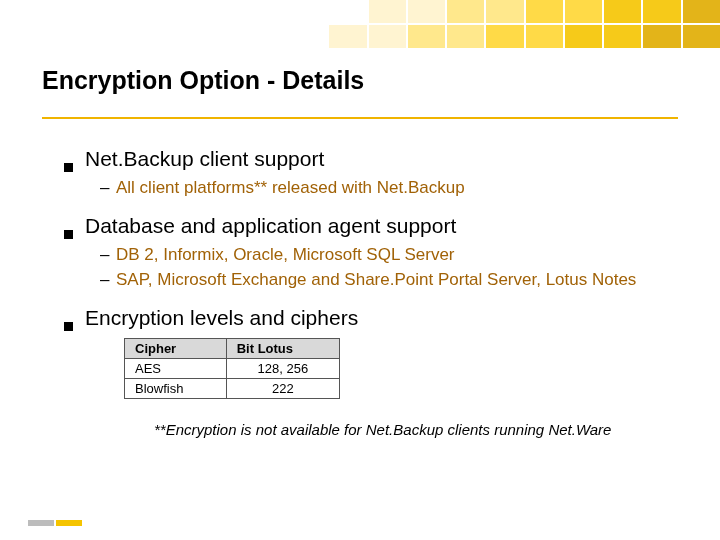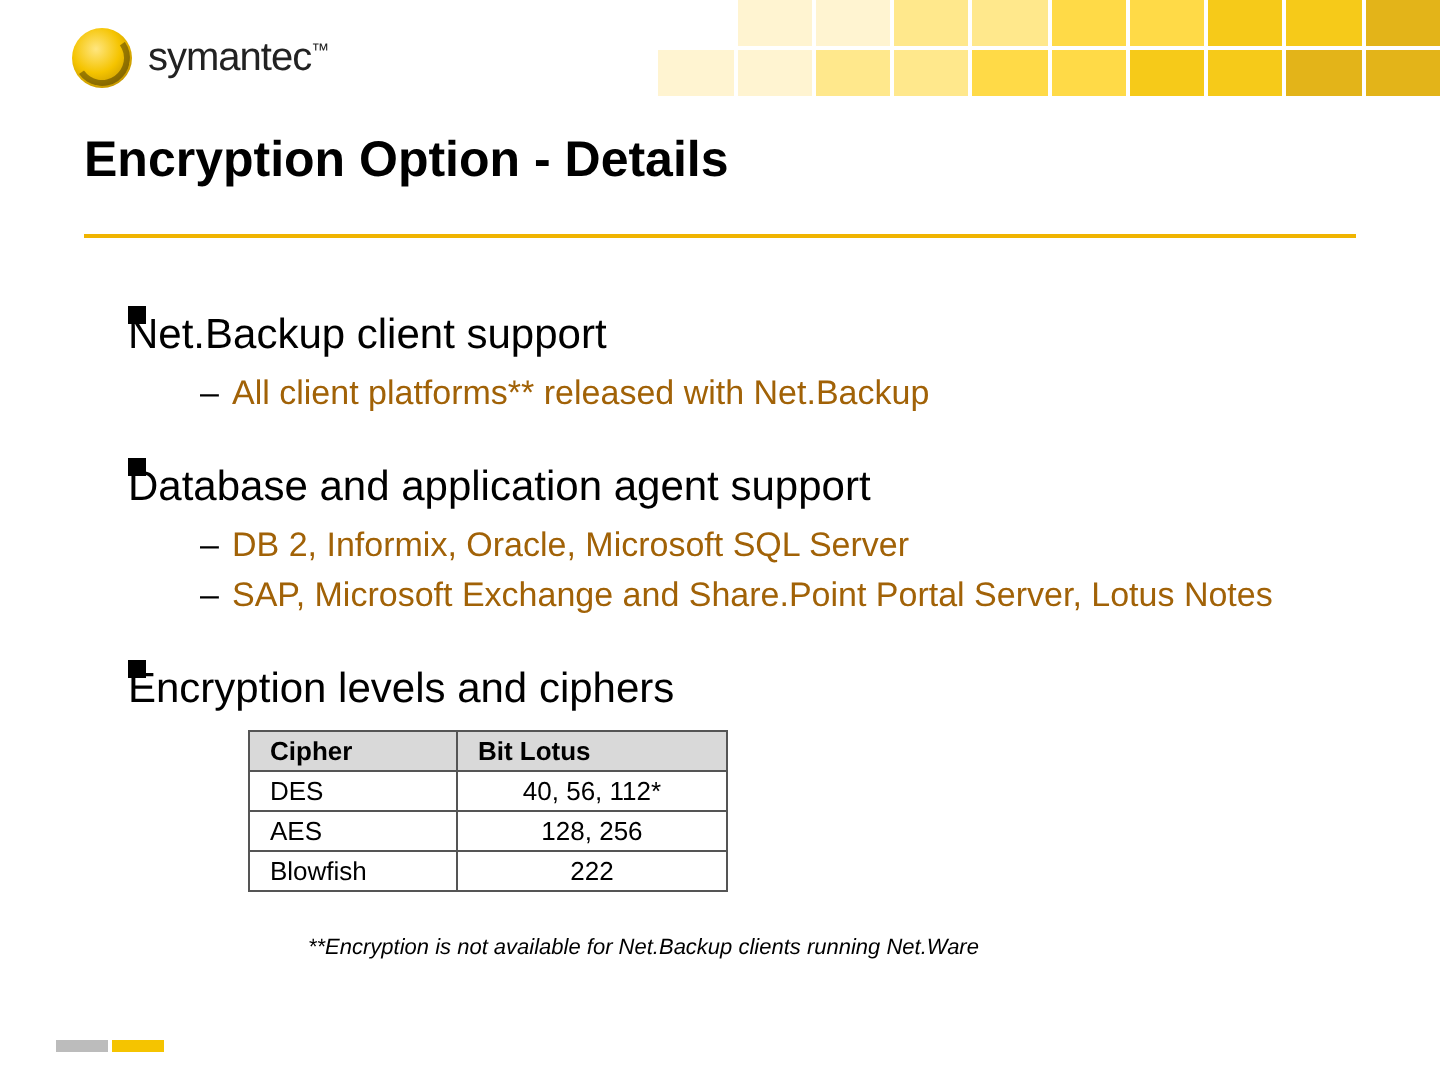--- a/index.html
+++ b/index.html
@@ -68,34 +68,34 @@
     margin-top: 22px;
     border: 0;
     border-top: 2px solid #f0b400;
   }
 
   
   .body { padding: 18px 50px 0 64px; }
 
   .L1 { list-style: none; }
   .L1 > li { margin-bottom: 14px; }
-  .L1-row { display: flex; align-items: baseline; flex-direction: column; }
+  .L1-row { display: flex; align-items: baseline; }
   .sqbullet {
     width: 9px; height: 9px; background: #000; flex: none;
     margin-right: 12px; position: relative; top: 6px;
   }
   .L1-text { font-size: 21px; color: #000; }
 
   .L2 { list-style: none; margin: 6px 0 0 36px; }
   .L2 > li { display: flex; align-items: baseline; margin-bottom: 2px; }
   .dash { flex: none; width: 16px; font-size: 17px; color: #000; }
   .L2-text { font-size: 17px; color: #a16207; line-height: 1.35; }
 
   
-  .table-wrap { margin: 8px 16px 0 60px; width: 240px; }
+  .table-wrap { margin: 8px 16px 0 60px; width: 216px; }
   table.cipher {
     border-collapse: collapse;
     width: 100%;
     font-size: 13px;
   }
   table.cipher th, table.cipher td {
     border: 1px solid #555;
     padding: 2px 10px;
     text-align: left;
   }
@@ -105,46 +105,40 @@
   }
   table.cipher td.bit { text-align: center; }
   .table-note {
     font-size: 11px;
     color: #000;
     margin-top: 2px;
   }
 
   
   .footnote {
-    font-size: 11px;
+    font-size: 15px;
     font-style: italic;
     color: #000;
     margin: 22px 0 0 90px;
   }
   .bottom-bars {
     position: absolute;
     left: 28px;
     bottom: 14px;
     display: flex;
     gap: 2px;
   }
   .bar { width: 26px; height: 6px; }
   .bar.g { background: #bcbcbc; }
   .bar.y { background: #f5c400; }
 </style>
 </head>
 <body>
 
 <div class="header">
-  <div class="brand">
-    <div class="brand-mark"></div>
-    <span class="brand-word">
-      <span>symantec</span><span class="brand-tm">™</span>
-    </span>
-  </div>
   <div class="header-squares">
     <div class="sq a"></div>
       <div class="sq a"></div>
       <div class="sq b"></div>
       <div class="sq b"></div>
       <div class="sq c"></div>
       <div class="sq c"></div>
       <div class="sq d"></div>
       <div class="sq d"></div>
       <div class="sq e"></div>
@@ -211,24 +205,20 @@
       <div class="table-wrap">
         <table class="cipher">
           <thead>
             <tr>
               <th>Cipher</th>
               <th>Bit Lotus</th>
             </tr>
           </thead>
           <tbody>
             <tr>
-              <td>DES</td>
-              <td class="bit">40, 56, 112*</td>
-            </tr>
-            <tr>
               <td>AES</td>
               <td class="bit">128, 256</td>
             </tr>
             <tr>
               <td>Blowfish</td>
               <td class="bit">222</td>
             </tr>
           </tbody>
         </table>
       </div>

